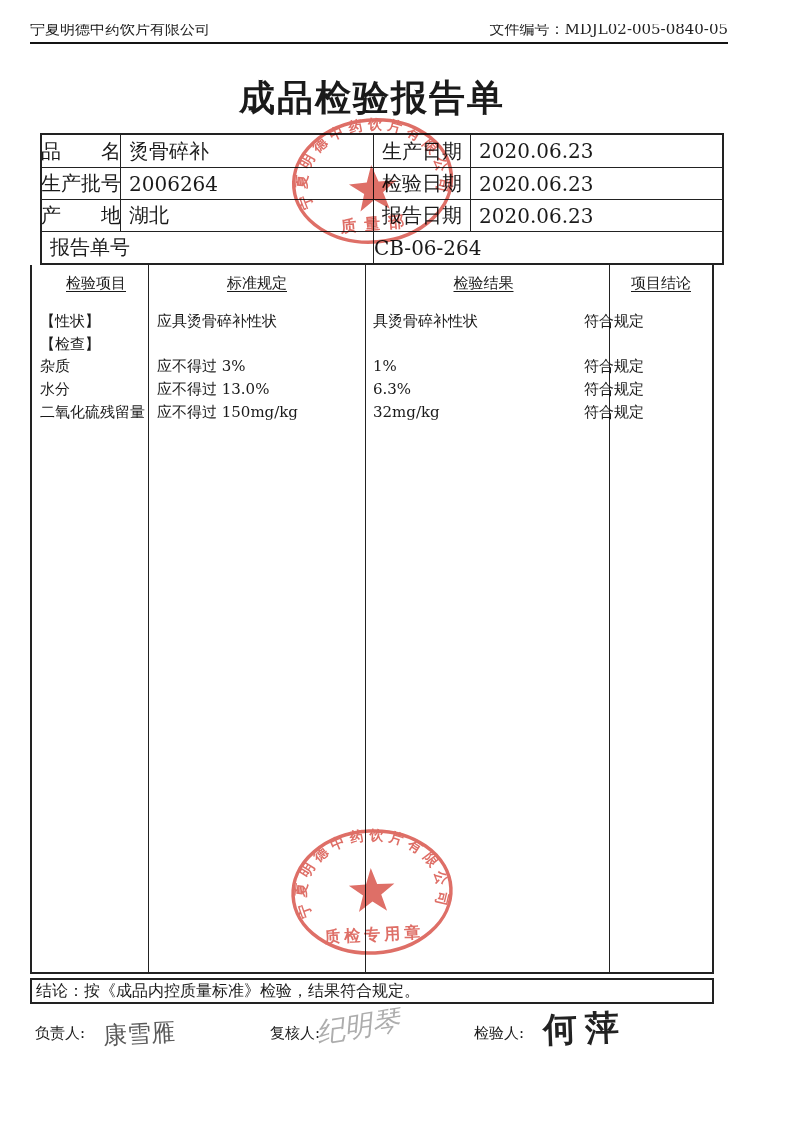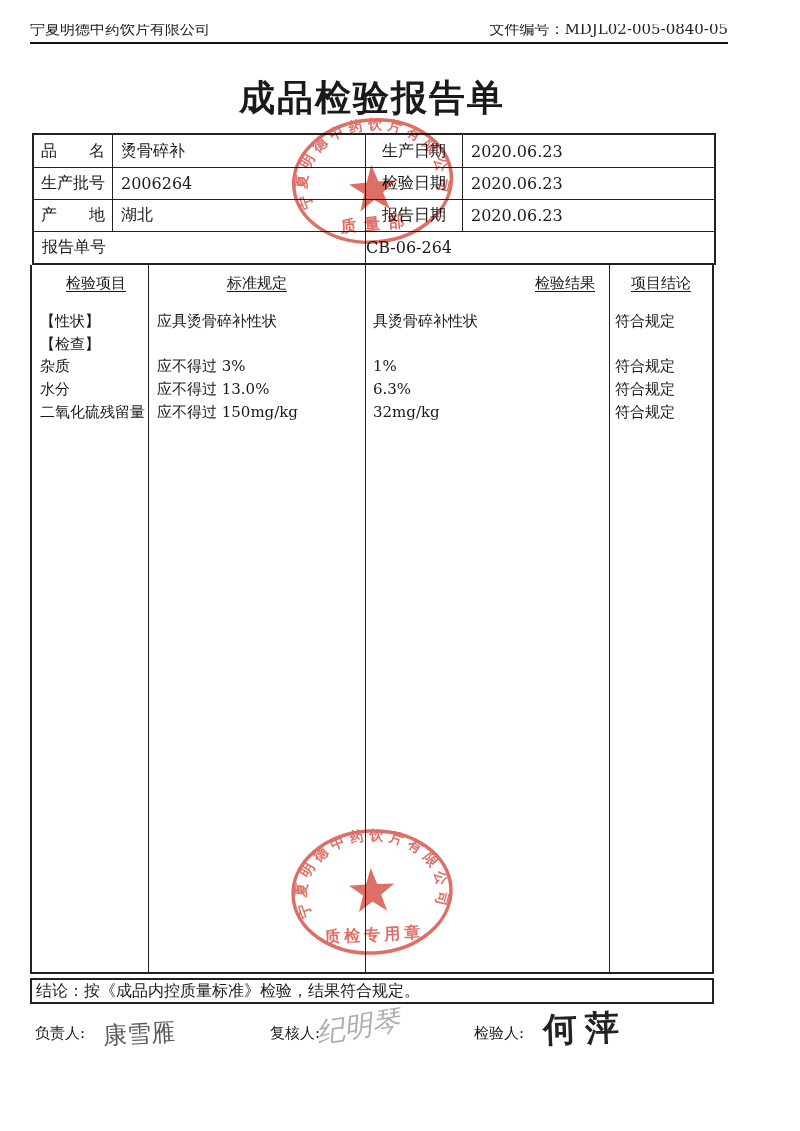--- a/index.html
+++ b/index.html
@@ -11,44 +11,44 @@
   
   .hdr-clip{position:absolute;top:24px;height:17px;overflow:hidden;}
   .hdr-clip span{display:block;margin-top:-5px;font-size:15px;line-height:20px;white-space:nowrap;color:#222;}
   .hdr-left{left:30px;}
   .hdr-right{right:72px;text-align:right;}
   .hdr-rule{position:absolute;left:30px;top:42px;width:698px;height:2px;background:#141414;}
   
   .title{position:absolute;left:30px;top:74px;width:684px;margin:0;text-align:center;
     font-size:36px;font-weight:bold;letter-spacing:2px;}
   
-  .info-table{position:absolute;left:32px;top:133px;width:680px;height:128px;
+  .info-table{position:absolute;left:40px;top:133px;width:680px;height:128px;
     border:2px solid #222;display:grid;grid-template-columns:78px 253px 97px 1fr;
-    grid-template-rows:repeat(4,32px);font-size:16px;}
+    grid-template-rows:repeat(4,32px);font-size:20px;}
   .ic{display:flex;align-items:center;border-left:1px solid #222;border-top:1px solid #222;overflow:hidden;white-space:nowrap;}
   .ic.first-col{border-left:none;}
   .ic.first-row{border-top:none;}
   .ic.lbl{justify-content:center;}
   .ic.val{padding-left:8px;}
   .ic.span2a{grid-column:1/3;padding-left:8px;}
   .ic.span2b{grid-column:3/5;padding-left:0;}
   
   .inspection{position:absolute;left:30px;top:265px;width:680px;height:707px;
     border-left:2px solid #222;border-right:2px solid #222;border-bottom:2px solid #222;font-size:15px;}
   .vline{position:absolute;top:0;bottom:0;width:1px;background:#222;}
   .insp-head span{position:absolute;top:9px;text-decoration:underline;text-underline-offset:3px;white-space:nowrap;}
   .h1{left:10px;margin-left:24px;}
   .h2{left:117px;width:216px;text-align:center;}
-  .h3{left:320px;width:243px;text-align:right;}
+  .h3{left:330px;width:243px;text-align:center;}
   .h4{left:578px;width:102px;text-align:center;}
   .insp-row{position:absolute;left:0;width:100%;height:22px;line-height:22px;}
   .insp-row .c1{position:absolute;left:8px;white-space:nowrap;}
   .insp-row .c2{position:absolute;left:125px;white-space:nowrap;text-align:right;}
   .insp-row .c3{position:absolute;left:341px;white-space:nowrap;}
-  .insp-row .c4{position:absolute;left:583px;white-space:nowrap;}
+  .insp-row .c4{position:absolute;left:552px;white-space:nowrap;}
   
   .conclusion{position:absolute;left:30px;top:978px;width:684px;height:26px;
     border:2px solid #222;box-sizing:border-box;font-size:16px;line-height:21px;padding-left:4px;white-space:nowrap;overflow:hidden;}
   
   .sig-label{position:absolute;font-size:15px;white-space:nowrap;}
   .sig-name{position:absolute;white-space:nowrap;font-family:"DejaVu Serif","Liberation Serif",serif;}
   .sig1l{left:35px;top:1024px;}
   .sig1n{left:103px;top:1018px;font-size:24px;color:#5a5a5a;transform:rotate(-3deg);}
   .sig2l{left:270px;top:1024px;}
   .sig2n{left:316px;top:1008px;font-size:28px;color:#adadad;font-style:italic;transform:rotate(-9deg);}

